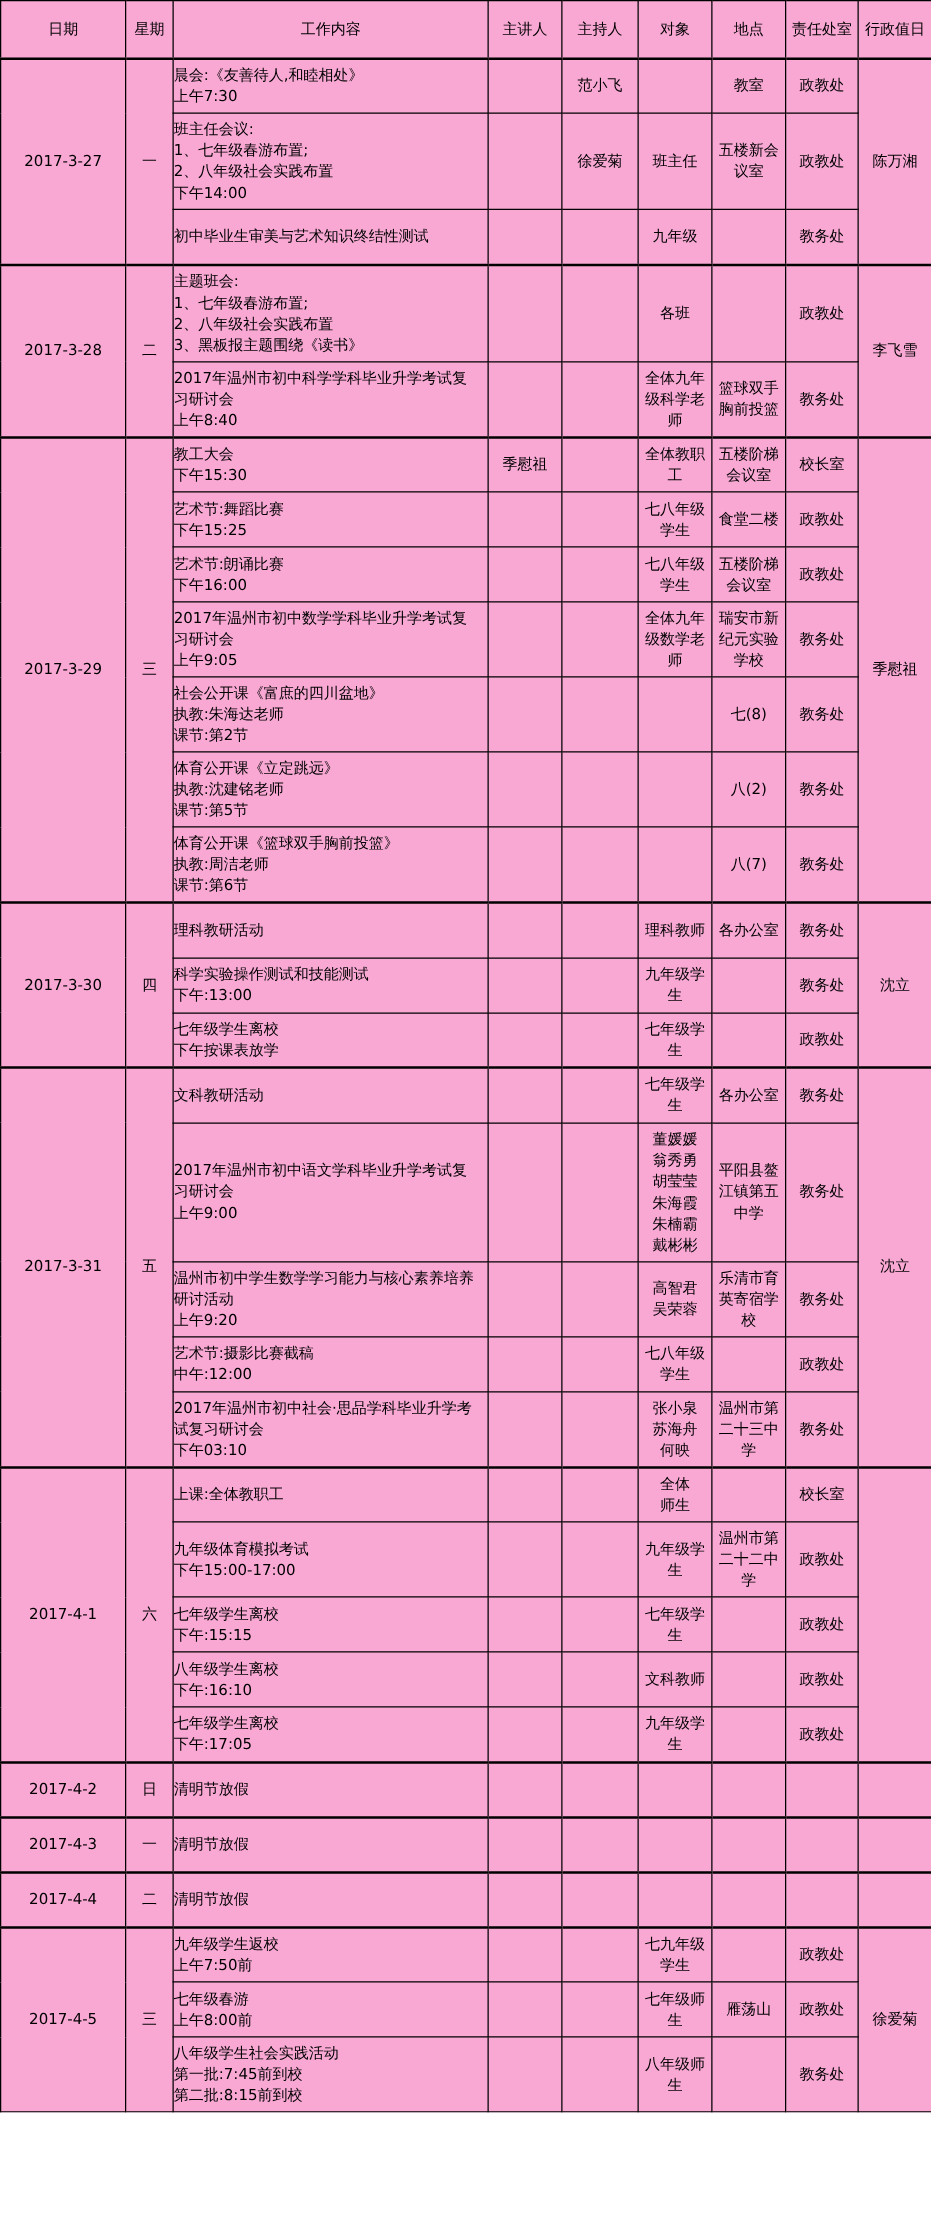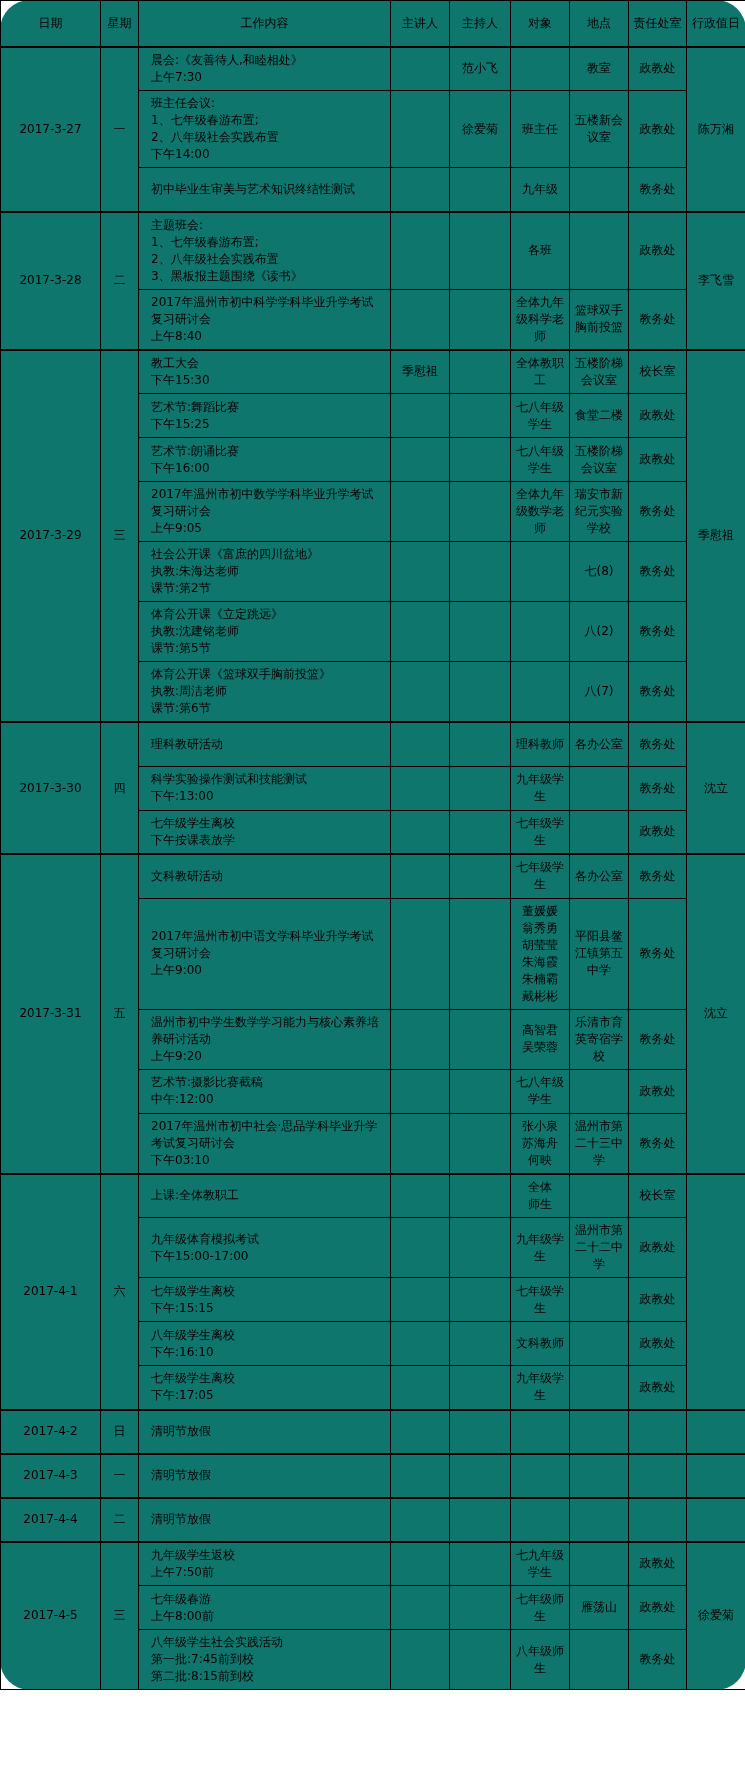--- a/index.html
+++ b/index.html
@@ -2,42 +2,41 @@
 <html lang="zh"><head>
 <meta charset="utf-8">
 <style>
   * { box-sizing: border-box; }
   html, body { margin: 0; padding: 0; background: #ffffff; }
   body { font-family: "DejaVu Sans", sans-serif; color: #000; width: 745px; }
   table.schedule {
     border-collapse: collapse;
     table-layout: fixed;
     width: 745px;
-    background: #0f766e;
-    border-radius: 30px;
+    background: #f9a8d4;
   }
   .schedule th, .schedule td {
     border: 1px solid #000;
     font-size: 12px;
     font-weight: normal;
     line-height: 17px;
     padding: 4px 4px;
     vertical-align: middle;
     white-space: pre-line;
     word-break: break-all;
     height: 44px;
     color: #000;
   }
   .schedule thead th {
     text-align: center;
     border-bottom: 2px solid #000;
     height: 46px;
   }
   td.c { text-align: center; }
-  td.l { text-align: left; padding-left: 12px; padding-right: 6px; }
+  td.l { text-align: left; padding-left: 0; padding-right: 6px; }
   tr.sec > td { border-top: 2px solid #000; }
 </style>
 </head>
 <body>
 
 <table class="schedule">
   <colgroup>
     <col style="width:100px">
     <col style="width:38px">
     <col style="width:252px">

